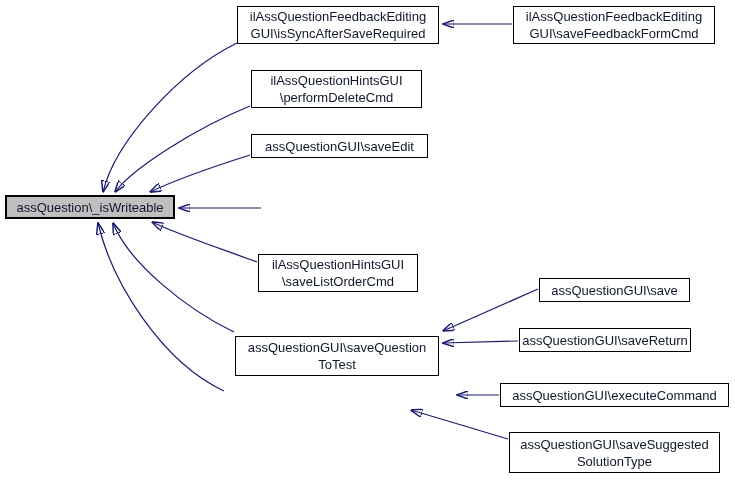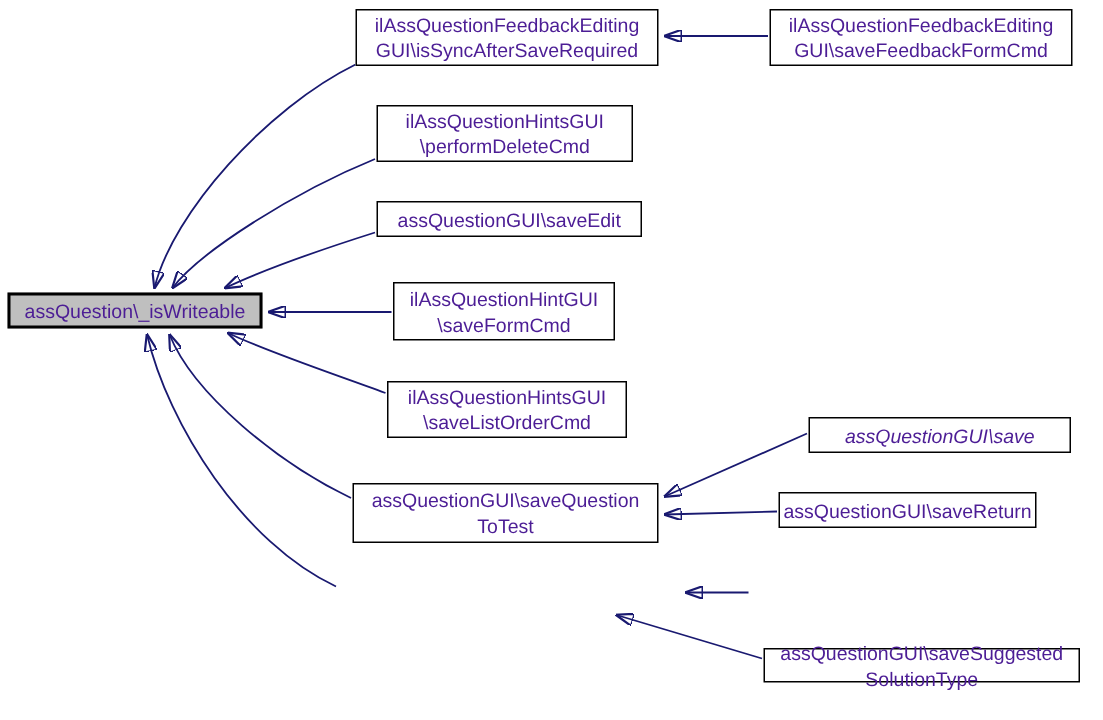--- a/index.html
+++ b/index.html
@@ -25,48 +25,48 @@
   .edges path {
     fill: none;
     stroke: #191970;
     stroke-width: 1.2;
   }
   .node {
     position: absolute;
     box-sizing: border-box;
     background: #ffffff;
     border: 1px solid #000000;
-    color: #4c1d95;
+    color: #0f172a;
     font-size: 13px;
     line-height: 17px;
     display: flex;
     align-items: center;
     justify-content: center;
     text-align: center;
     white-space: pre-line;
     cursor: pointer;
   }
   .node.focus {
     background: #bfbfbf;
     border-width: 2px;
   }
   
   #n-main      { left: 5px;   top: 195px; width: 170px; height: 24px; }
   #n-fbsync    { left: 237px; top: 6px;   width: 202px; height: 38px; }
   #n-perfdel   { left: 251px; top: 70px;  width: 171px; height: 38px; }
   #n-saveedit  { left: 251px; top: 134px; width: 177px; height: 24px; }
   #n-saveform  { left: 262px; top: 188px; width: 148px; height: 39px; }
   #n-savelist  { left: 258px; top: 254px; width: 160px; height: 38px; }
-  #n-saveqtt   { left: 235px; top: 322px; width: 204px; height: 40px; }
+  #n-saveqtt   { left: 235px; top: 336px; width: 204px; height: 40px; }
   #n-suggsol   { left: 225px; top: 384px; width: 228px; height: 24px; }
   #n-fbsave    { left: 513px; top: 6px;   width: 202px; height: 38px; }
-  #n-save      { left: 539px; top: 278px; width: 175px; height: 24px; font-style: italic; }
+  #n-save      { left: 539px; top: 278px; width: 151px; height: 24px; }
   #n-saveret   { left: 519px; top: 328px; width: 172px; height: 24px; }
   #n-execcmd   { left: 500px; top: 383px; width: 229px; height: 24px; }
-  #n-savesugg  { left: 509px; top: 432px; width: 211px; height: 23px; }
+  #n-savesugg  { left: 509px; top: 432px; width: 211px; height: 41px; }
 </style>
 </head>
 <body>
 
 <div class="canvas">
 
   <svg class="edges" viewBox="0 0 735 480" xmlns="http://www.w3.org/2000/svg">
     <defs>
       <marker id="arrow" viewBox="0 0 10 7" refX="9.5" refY="3.5" markerWidth="10" markerHeight="7" orient="auto">
         <path d="M0,0 L10,3.5 L0,7 Z" fill="#191970" stroke="none"></path>
@@ -89,34 +89,33 @@
   <div class="node focus" id="n-main">assQuestion\_isWriteable</div>
 
   <div class="node" id="n-fbsync">ilAssQuestionFeedbackEditing
 GUI\isSyncAfterSaveRequired</div>
 
   <div class="node" id="n-perfdel">ilAssQuestionHintsGUI
 \performDeleteCmd</div>
 
   <div class="node" id="n-saveedit">assQuestionGUI\saveEdit</div>
 
-  <div class="node" id="n-saveform">ilAssQuestionHintGUI
-\saveFormCmd</div>
 
   <div class="node" id="n-savelist">ilAssQuestionHintsGUI
 \saveListOrderCmd</div>
 
   <div class="node" id="n-saveqtt">assQuestionGUI\saveQuestion
 ToTest</div>
 
 
   <div class="node" id="n-fbsave">ilAssQuestionFeedbackEditing
 GUI\saveFeedbackFormCmd</div>
 
   <div class="node" id="n-save">assQuestionGUI\save</div>
 
   <div class="node" id="n-saveret">assQuestionGUI\saveReturn</div>
 
+  <div class="node" id="n-execcmd">assQuestionGUI\executeCommand</div>
 
   <div class="node" id="n-savesugg">assQuestionGUI\saveSuggested
 SolutionType</div>
 
 </div>
 
 </body></html>

